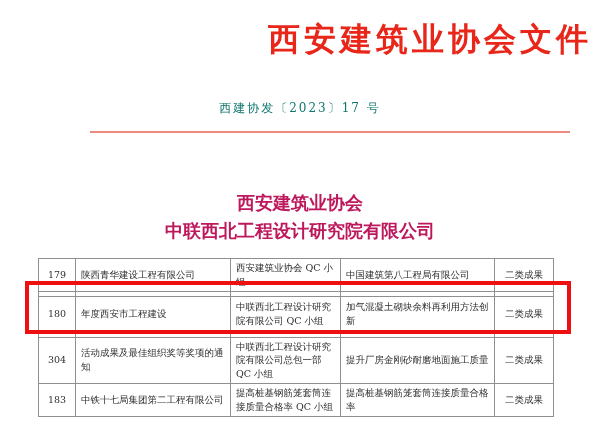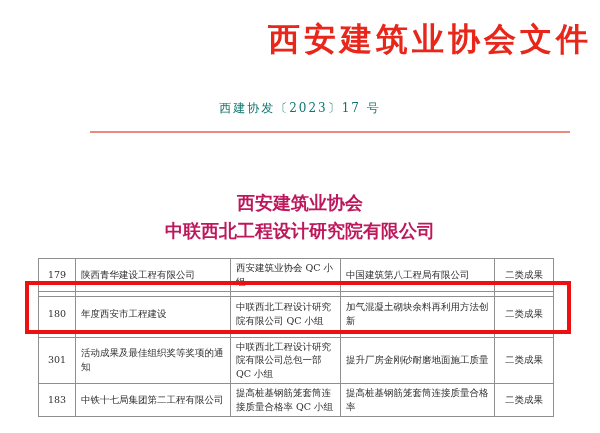--- a/index.html
+++ b/index.html
@@ -136,21 +136,21 @@
           <td data-name="grade-cell">二类成果</td>
         </tr>
         <tr class="spacer" data-name="spacer-row">
           <td data-name="spacer-cell"></td>
           <td data-name="spacer-cell"></td>
           <td data-name="spacer-cell"></td>
           <td data-name="spacer-cell"></td>
           <td data-name="spacer-cell"></td>
         </tr>
         <tr data-name="table-row">
-          <td data-name="row-number">301</td>
+          <td data-name="row-number">304</td>
           <td data-name="company-cell">活动成果及最佳组织奖等奖项的通知</td>
           <td data-name="qc-group-cell">中联西北工程设计研究院有限公司总包一部 QC 小组</td>
           <td data-name="achievement-cell">提升厂房金刚砂耐磨地面施工质量</td>
           <td data-name="grade-cell">二类成果</td>
         </tr>
         <tr data-name="table-row">
           <td data-name="row-number">183</td>
           <td data-name="company-cell">中铁十七局集团第二工程有限公司</td>
           <td data-name="qc-group-cell">提高桩基钢筋笼套筒连接质量合格率 QC 小组</td>
           <td data-name="achievement-cell">提高桩基钢筋笼套筒连接质量合格率</td>

